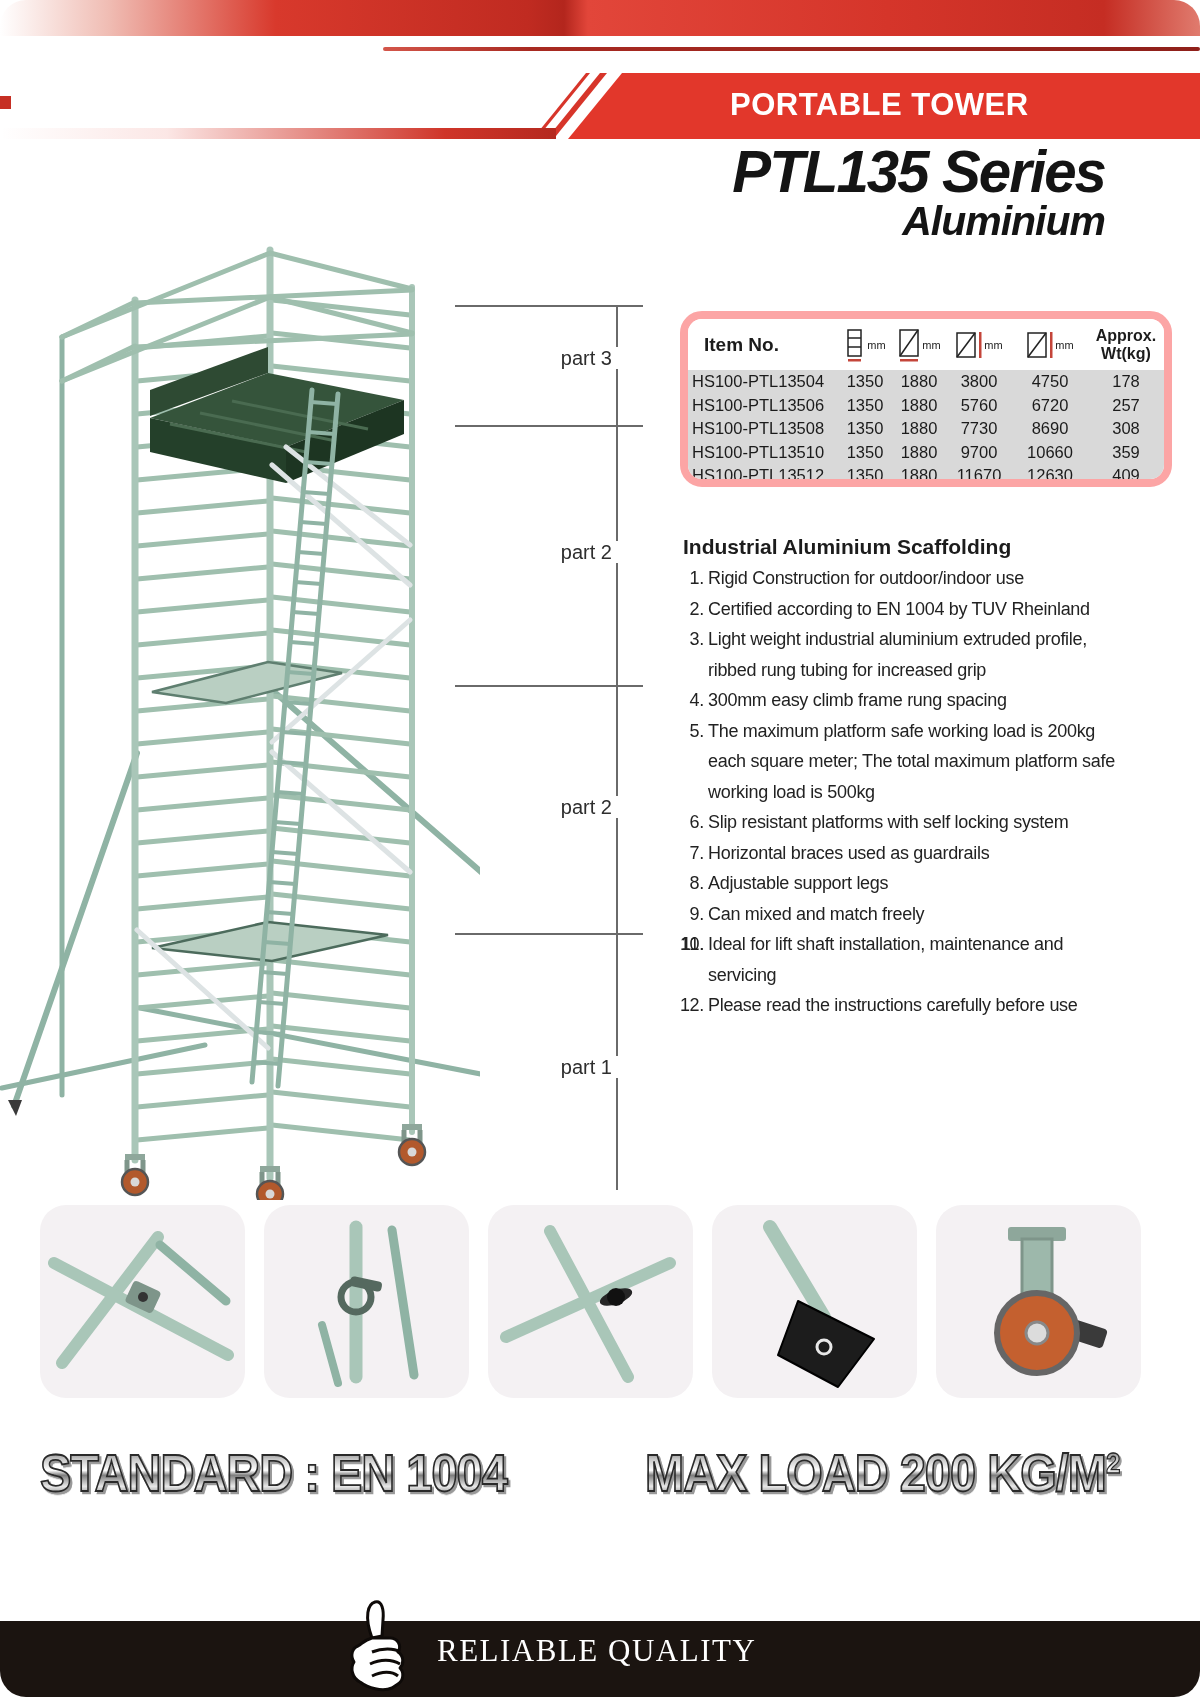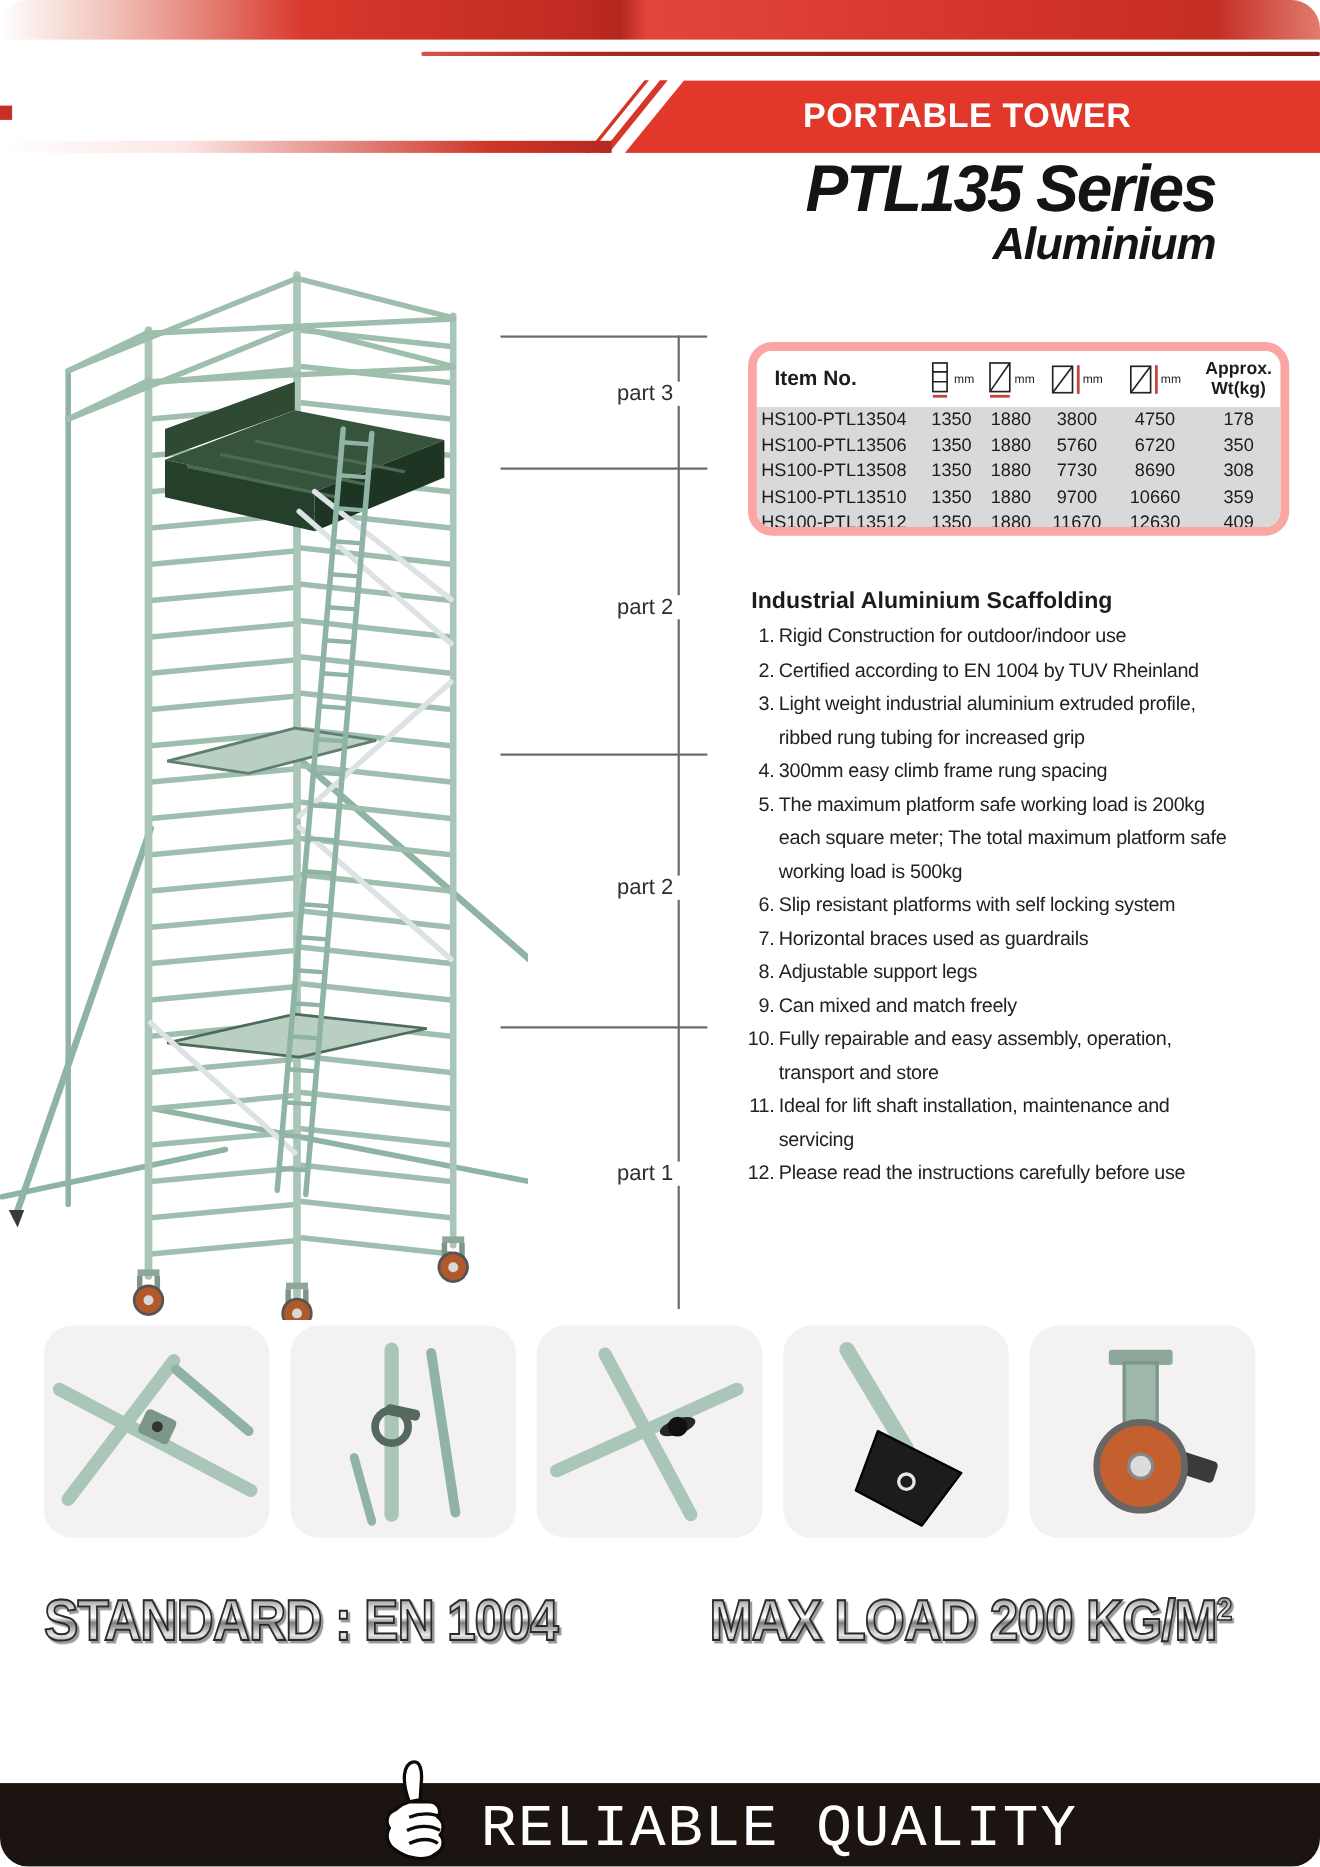--- a/index.html
+++ b/index.html
@@ -53,22 +53,22 @@
   
   .metal{position:absolute;top:1442px;font-size:47px;font-weight:bold;letter-spacing:-1px;
     white-space:nowrap;transform:scaleY(1.12);transform-origin:top left;
     background:linear-gradient(180deg,#3f3f3f 0%,#c8c8c8 28%,#ffffff 46%,#7e7e7e 54%,#e8e8e8 72%,#2f2f2f 100%);
     -webkit-background-clip:text;background-clip:text;color:transparent;
     -webkit-text-stroke:1.6px #2a2a2a;
     filter:drop-shadow(2px 2px 0.5px rgba(70,70,70,0.55));}
   .metal sup{font-size:26px;-webkit-text-stroke:1.2px #2a2a2a;}
   
   .footband{position:absolute;left:0;top:1621px;width:1200px;height:76px;background:#1b1410;}
-  .quality-text{position:absolute;left:437px;top:1633px;font-family:Liberation Mono, monospace;
-    font-size:54px;color:#ffffff;letter-spacing:1.5px;white-space:nowrap;}
+  .quality-text{position:absolute;left:437px;top:1633px;font-family:Liberation Serif, serif;
+    font-size:31px;color:#ffffff;letter-spacing:1.5px;white-space:nowrap;}
   .thumb-svg{position:absolute;left:338px;top:1596px;}
   svg .tube{stroke:#a9c6b8;stroke-linecap:round;fill:none;}
   svg .tubed{stroke:#8fb3a4;stroke-linecap:round;fill:none;}
   svg .silver{stroke:#dde3e4;stroke-linecap:round;fill:none;}
   svg .rung{stroke:#9fbfae;stroke-width:5;}
 </style>
 </head>
 <body>
 
 <div id="page">
@@ -295,21 +295,21 @@
           <div class="tcell c3">3800</div>
           <div class="tcell c4">4750</div>
           <div class="tcell c5">178</div>
         </div>
         <div class="trow">
           <div class="tcell c0">HS100-PTL13506</div>
           <div class="tcell c1">1350</div>
           <div class="tcell c2">1880</div>
           <div class="tcell c3">5760</div>
           <div class="tcell c4">6720</div>
-          <div class="tcell c5">350</div>
+          <div class="tcell c5">257</div>
         </div>
         <div class="trow">
           <div class="tcell c0">HS100-PTL13508</div>
           <div class="tcell c1">1350</div>
           <div class="tcell c2">1880</div>
           <div class="tcell c3">7730</div>
           <div class="tcell c4">8690</div>
           <div class="tcell c5">308</div>
         </div>
         <div class="trow">
@@ -336,21 +336,21 @@
     <div>
         <div class="feat"><span class="fnum">1.</span><span>Rigid Construction for outdoor/indoor use</span></div>
         <div class="feat"><span class="fnum">2.</span><span>Certified according to EN 1004 by TUV Rheinland</span></div>
         <div class="feat"><span class="fnum">3.</span><span>Light weight industrial aluminium extruded profile, ribbed rung tubing for increased grip</span></div>
         <div class="feat"><span class="fnum">4.</span><span>300mm easy climb frame rung spacing</span></div>
         <div class="feat"><span class="fnum">5.</span><span>The maximum platform safe working load is 200kg each square meter; The total maximum platform safe working load is 500kg</span></div>
         <div class="feat"><span class="fnum">6.</span><span>Slip resistant platforms with self locking system</span></div>
         <div class="feat"><span class="fnum">7.</span><span>Horizontal braces used as guardrails</span></div>
         <div class="feat"><span class="fnum">8.</span><span>Adjustable support legs</span></div>
         <div class="feat"><span class="fnum">9.</span><span>Can mixed and match freely</span></div>
-        <div class="feat"><span class="fnum">10.</span><span>Fully repairable and easy assembly, operation, transport and store</span></div>
+        <div class="feat"><span class="fnum">10.</span></div>
         <div class="feat"><span class="fnum">11.</span><span>Ideal for lift shaft installation, maintenance and servicing</span></div>
         <div class="feat"><span class="fnum">12.</span><span>Please read the instructions carefully before use</span></div>
       </div>
   </div>
 
   <div class="tile" style="left:40px;">
     <svg width="205" height="193" viewBox="0 0 205 193">
       <line class="tube" x1="22" y1="158" x2="118" y2="32" stroke-width="12"></line>
       <line class="tube" x1="14" y1="58" x2="188" y2="150" stroke-width="12"></line>
       <line class="tubed" x1="120" y1="40" x2="186" y2="96" stroke-width="9"></line>

